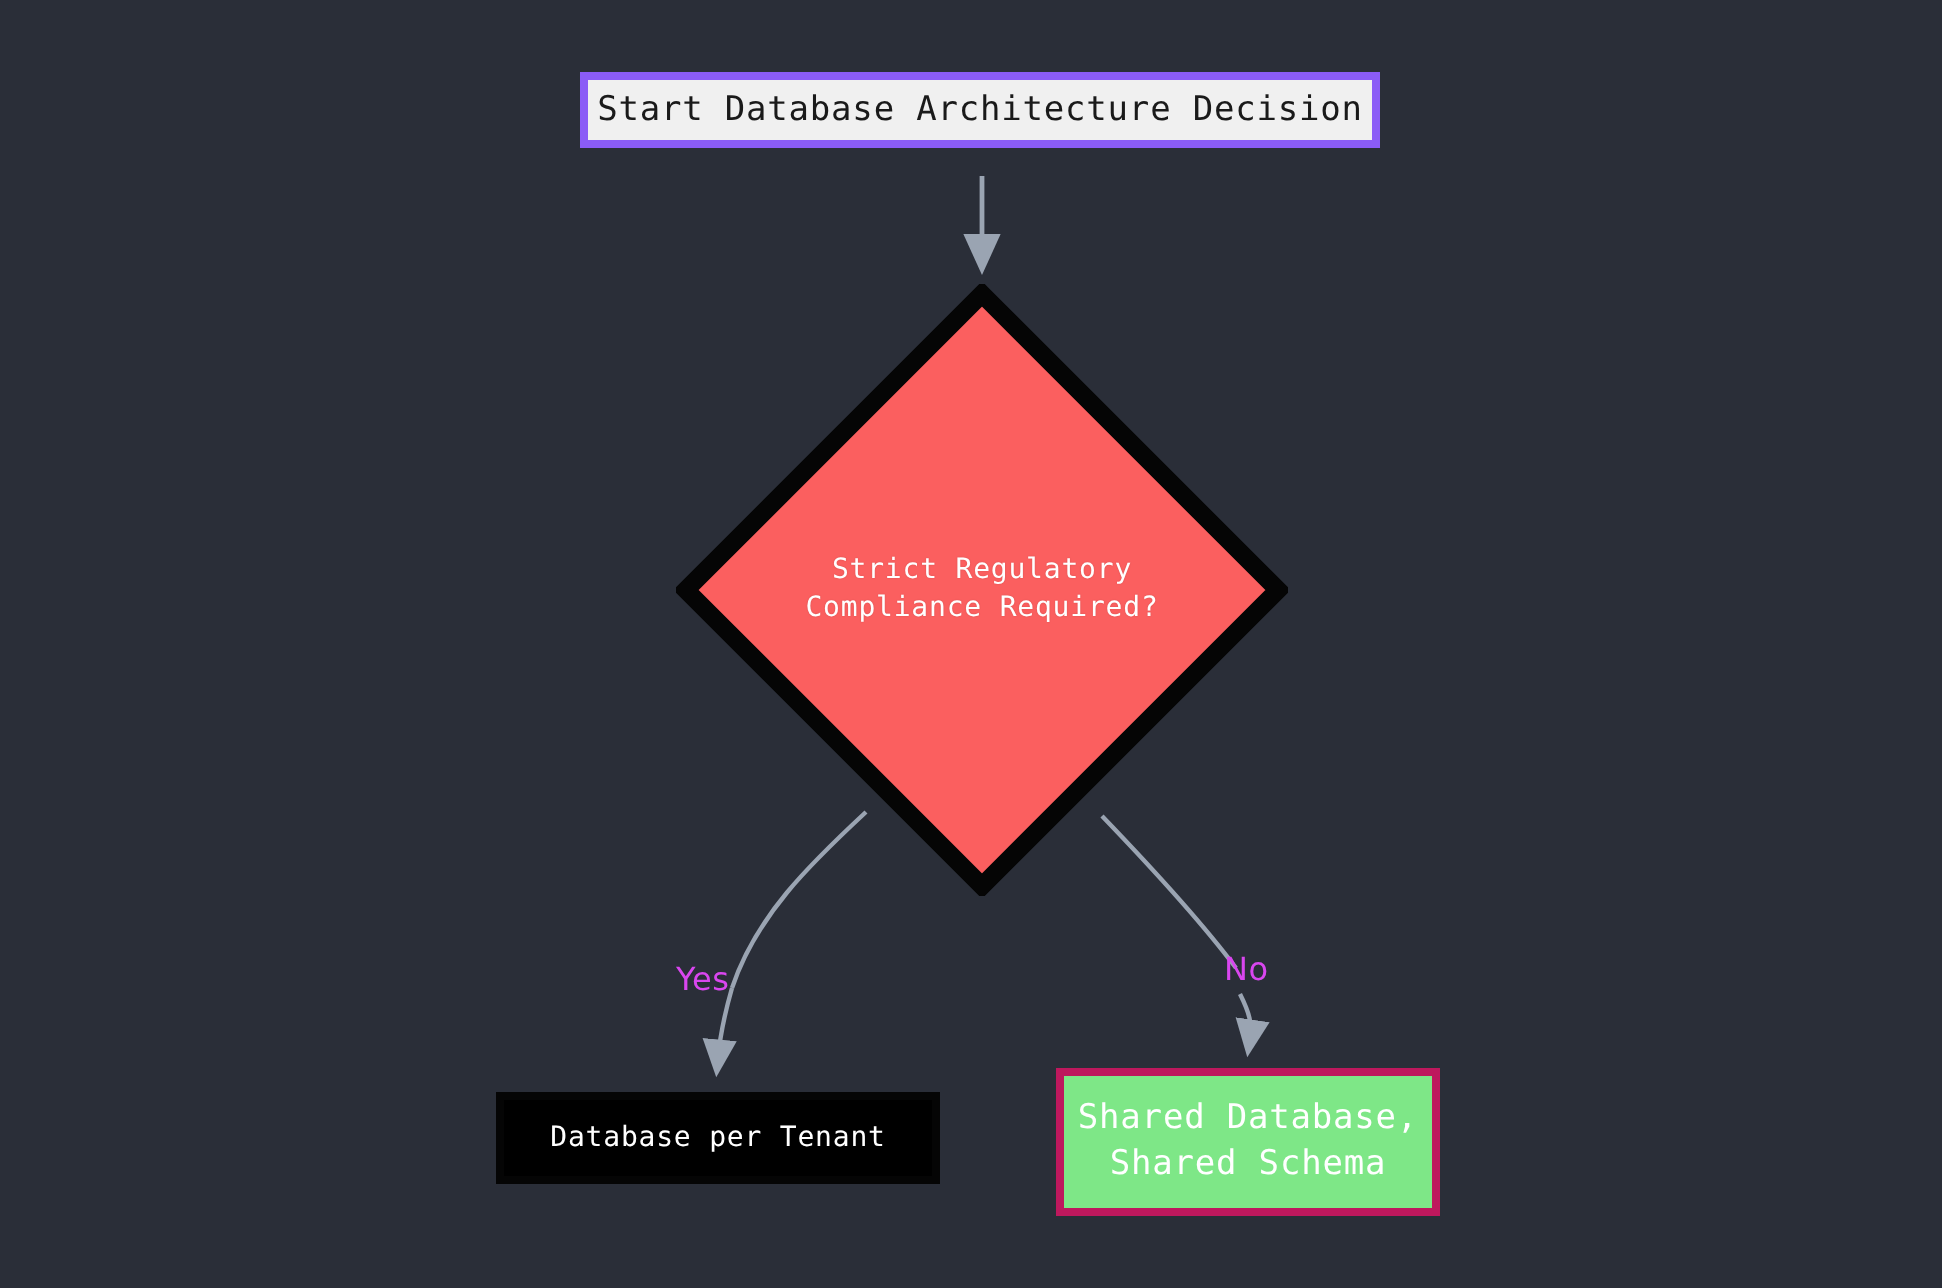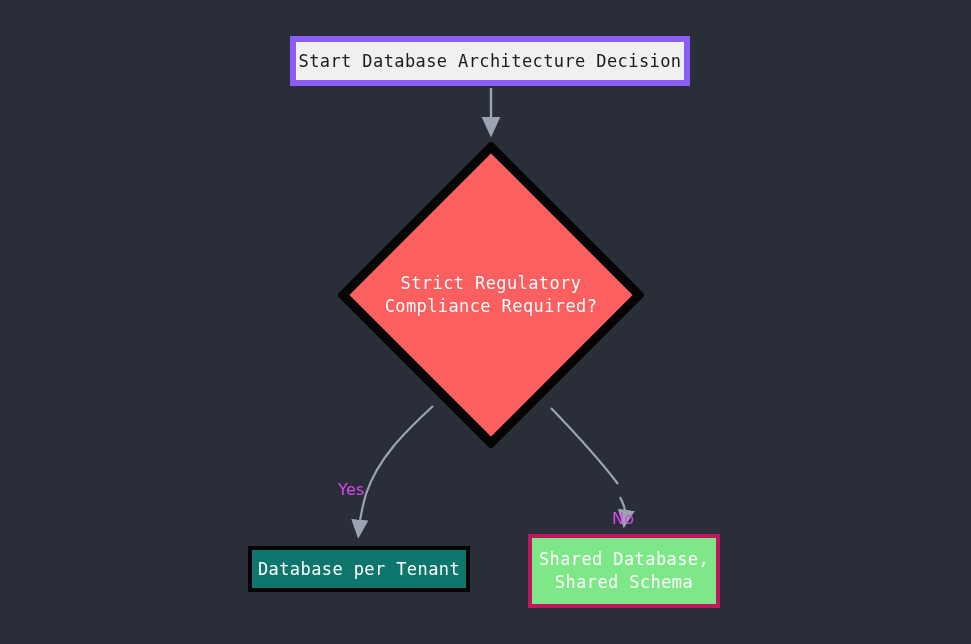--- a/index.html
+++ b/index.html
@@ -33,23 +33,23 @@
     text-align: center;
     white-space: pre-line;
     line-height: 1.35;
   }
 
   
   #node-start {
     left: 290px;
     top: 36px;
     width: 400px;
-    height: 50px;
+    height: 38px;
     background: #f0f0f0;
-    border: 6px solid #8b5cf6;
+    border: 4px solid #8b5cf6;
     color: #1a1a1a;
     font-size: 17px;
     letter-spacing: 0.4px;
   }
 
   
   #node-decision {
     left: 338px;
     top: 142px;
     width: 306px;
@@ -61,35 +61,35 @@
     position: absolute;
     left: 0;
     top: 0;
     width: 100%;
     height: 100%;
   }
   #node-decision .diamond-text {
     position: relative;
     z-index: 2;
     color: #ffffff;
-    font-size: 17px;
+    font-size: 14px;
     letter-spacing: 0.4px;
     text-shadow: 0 0 1px rgba(0,0,0,0.15);
   }
 
   
   #node-per-tenant {
     left: 248px;
     top: 546px;
     width: 222px;
     height: 46px;
-    background: #0f766e;
+    background: #000000;
     border: 4px solid #050505;
     color: #ffffff;
-    font-size: 17px;
+    font-size: 14px;
     letter-spacing: 0.4px;
   }
 
   
   #node-shared {
     left: 528px;
     top: 534px;
     width: 192px;
     height: 74px;
     background: #7ee787;
@@ -100,21 +100,21 @@
   }
 
   .edge-label {
     position: absolute;
     color: #d946ef;
     font-size: 16px;
     letter-spacing: 0.3px;
     font-family: "DejaVu Sans", "Liberation Sans", sans-serif;
   }
   #edge-label-yes { left: 338px; top: 480px; }
-  #edge-label-no  { left: 612px; top: 509px; }
+  #edge-label-no  { left: 612px; top: 475px; }
 </style>
 </head>
 <body>
 
 <div id="canvas">
 
   <svg id="edge-layer" viewBox="0 0 971 644" width="971" height="644">
     <defs>
       <marker id="arrowhead" markerWidth="9" markerHeight="9" refX="4.2" refY="4.5" orient="auto" markerUnits="strokeWidth">
         <path d="M 0 0.6 L 8.6 4.5 L 0 8.4 z" fill="#9aa4b2"></path>

